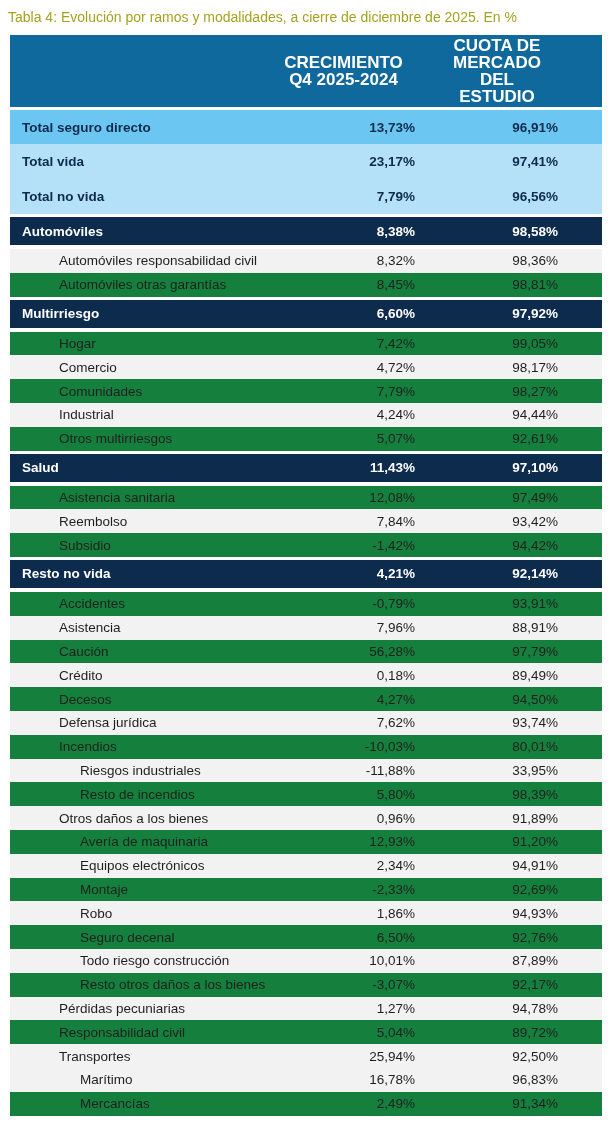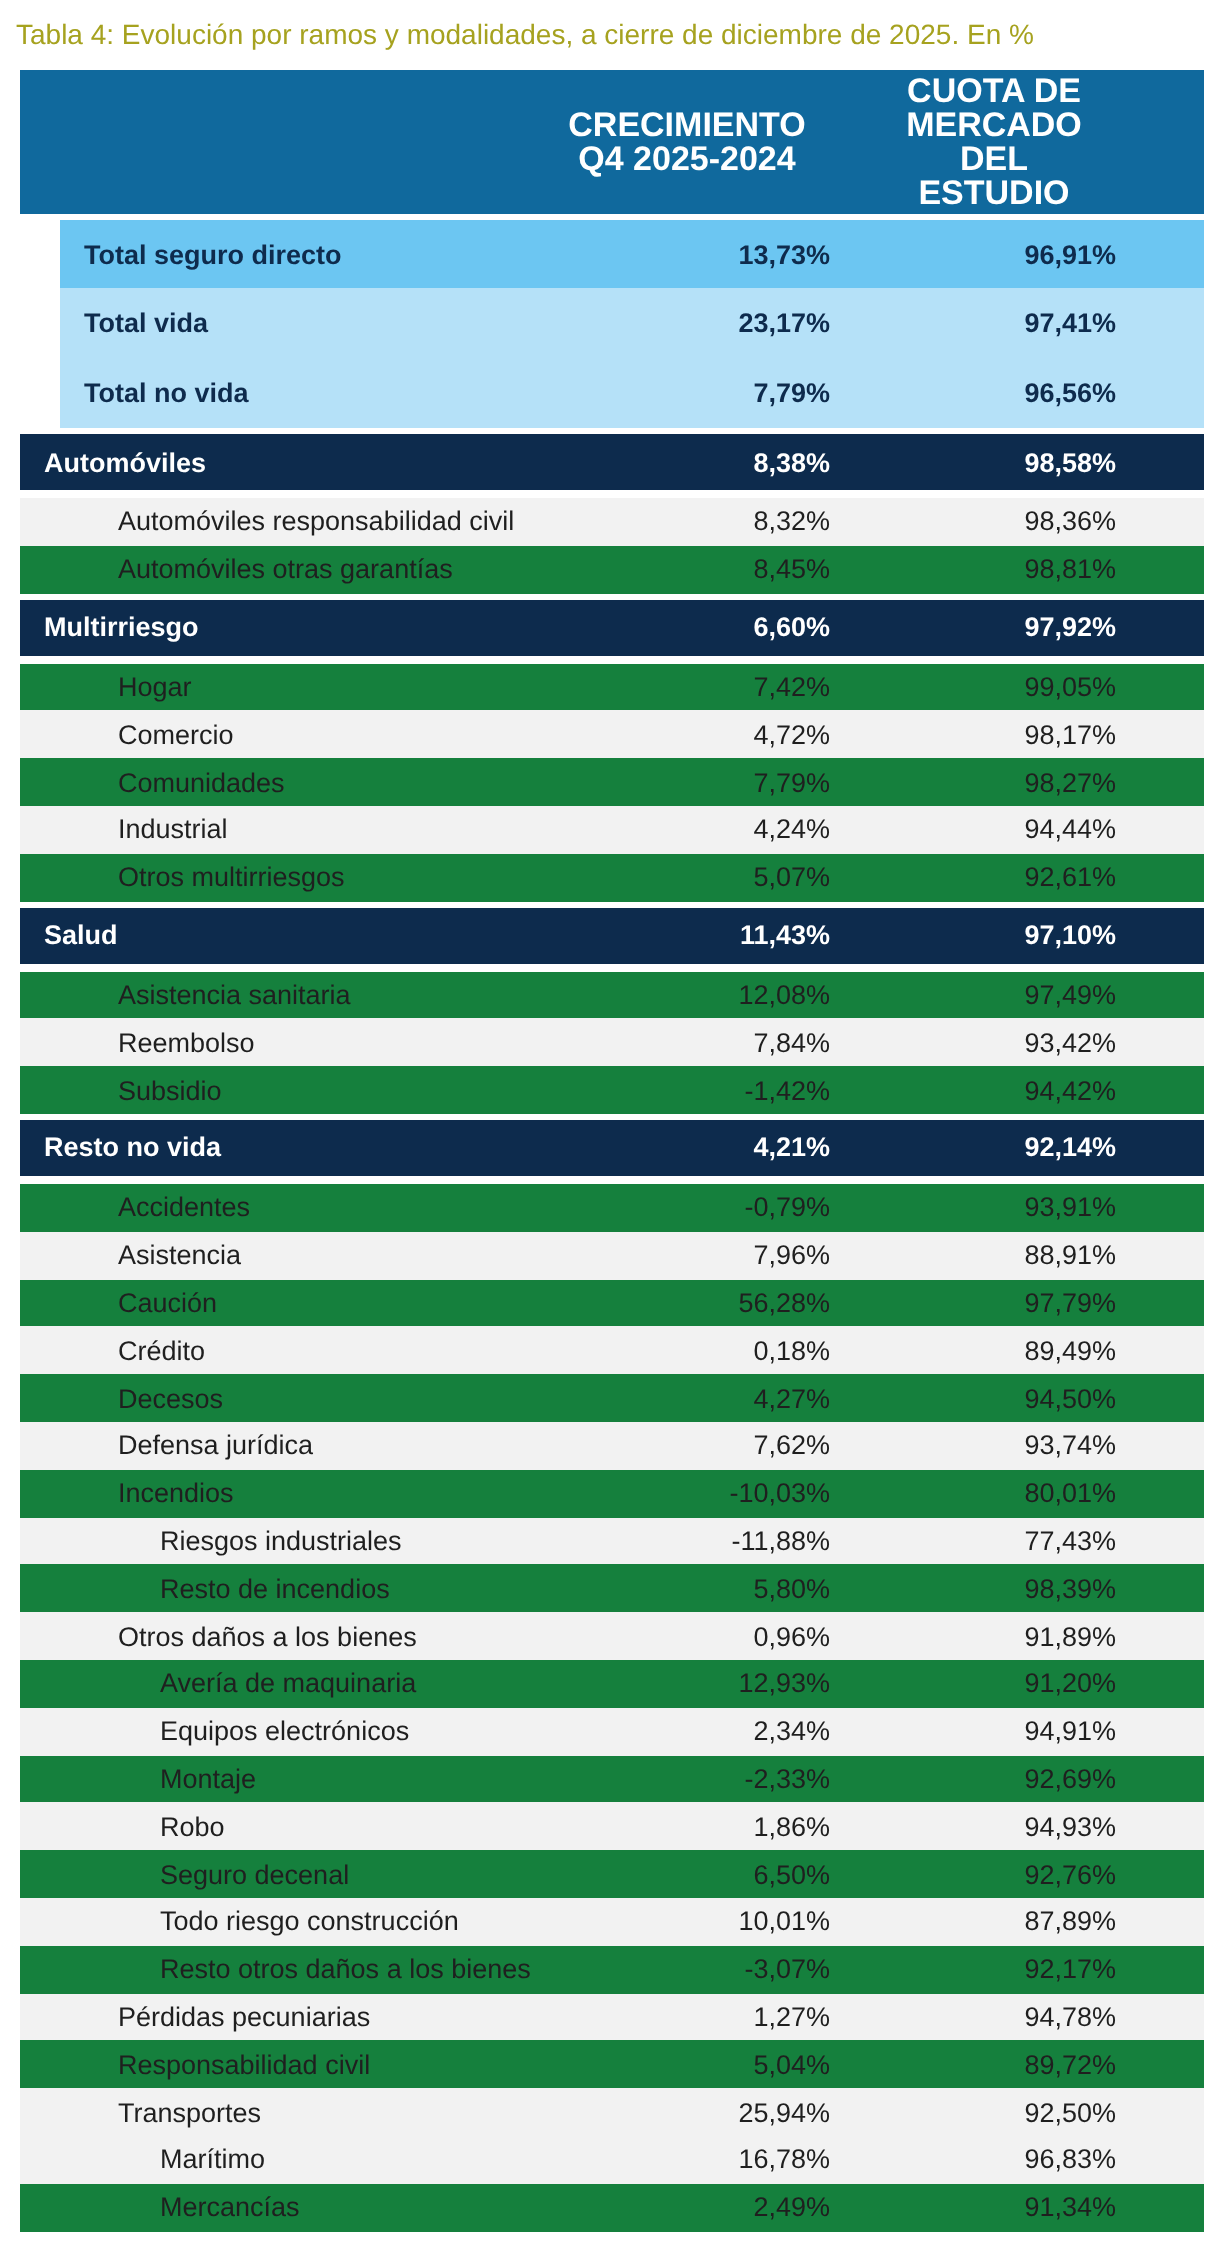--- a/index.html
+++ b/index.html
@@ -39,21 +39,21 @@
   .header .c-v1, .header .c-v2 {
     display: flex; align-items: center; justify-content: center;
     height: 100%; text-align: center;
   }
   .header .c-v1 span { display: inline-block; max-width: 128px; }
   .header .c-v2 { padding-right: 30px; }
   .header .c-v2 span { display: inline-block; max-width: 104px; }
 
   
   .total1, .total2 {
-    font-weight: bold; color: #0e2b4d; font-size: 13.5px; margin-left: 20px;
+    font-weight: bold; color: #0e2b4d; font-size: 13.5px;
   }
   .total1 { background: #6cc6f2; height: 34px; }
   .total2 { background: #b5e1f8; height: 35px; }
   .section {
     background: #0d2b4d; color: #ffffff; font-weight: bold;
     font-size: 13.5px; height: 28px; margin: 3px 0 4px 0;
   }
   .item, .subitem {
     height: 23.8px; color: #1f1f1f; font-size: 13.5px; background: #15803d;
   }
@@ -194,21 +194,21 @@
           <div class="c-v2">93,74%</div>
         </div>
         <div class="t-row item">
           <div class="c-label">Incendios</div>
           <div class="c-v1">-10,03%</div>
           <div class="c-v2">80,01%</div>
         </div>
         <div class="t-row subitem gray">
           <div class="c-label">Riesgos industriales</div>
           <div class="c-v1">-11,88%</div>
-          <div class="c-v2">77,43%</div>
+          <div class="c-v2">33,95%</div>
         </div>
         <div class="t-row subitem">
           <div class="c-label">Resto de incendios</div>
           <div class="c-v1">5,80%</div>
           <div class="c-v2">98,39%</div>
         </div>
         <div class="t-row item gray">
           <div class="c-label">Otros daños a los bienes</div>
           <div class="c-v1">0,96%</div>
           <div class="c-v2">91,89%</div>

